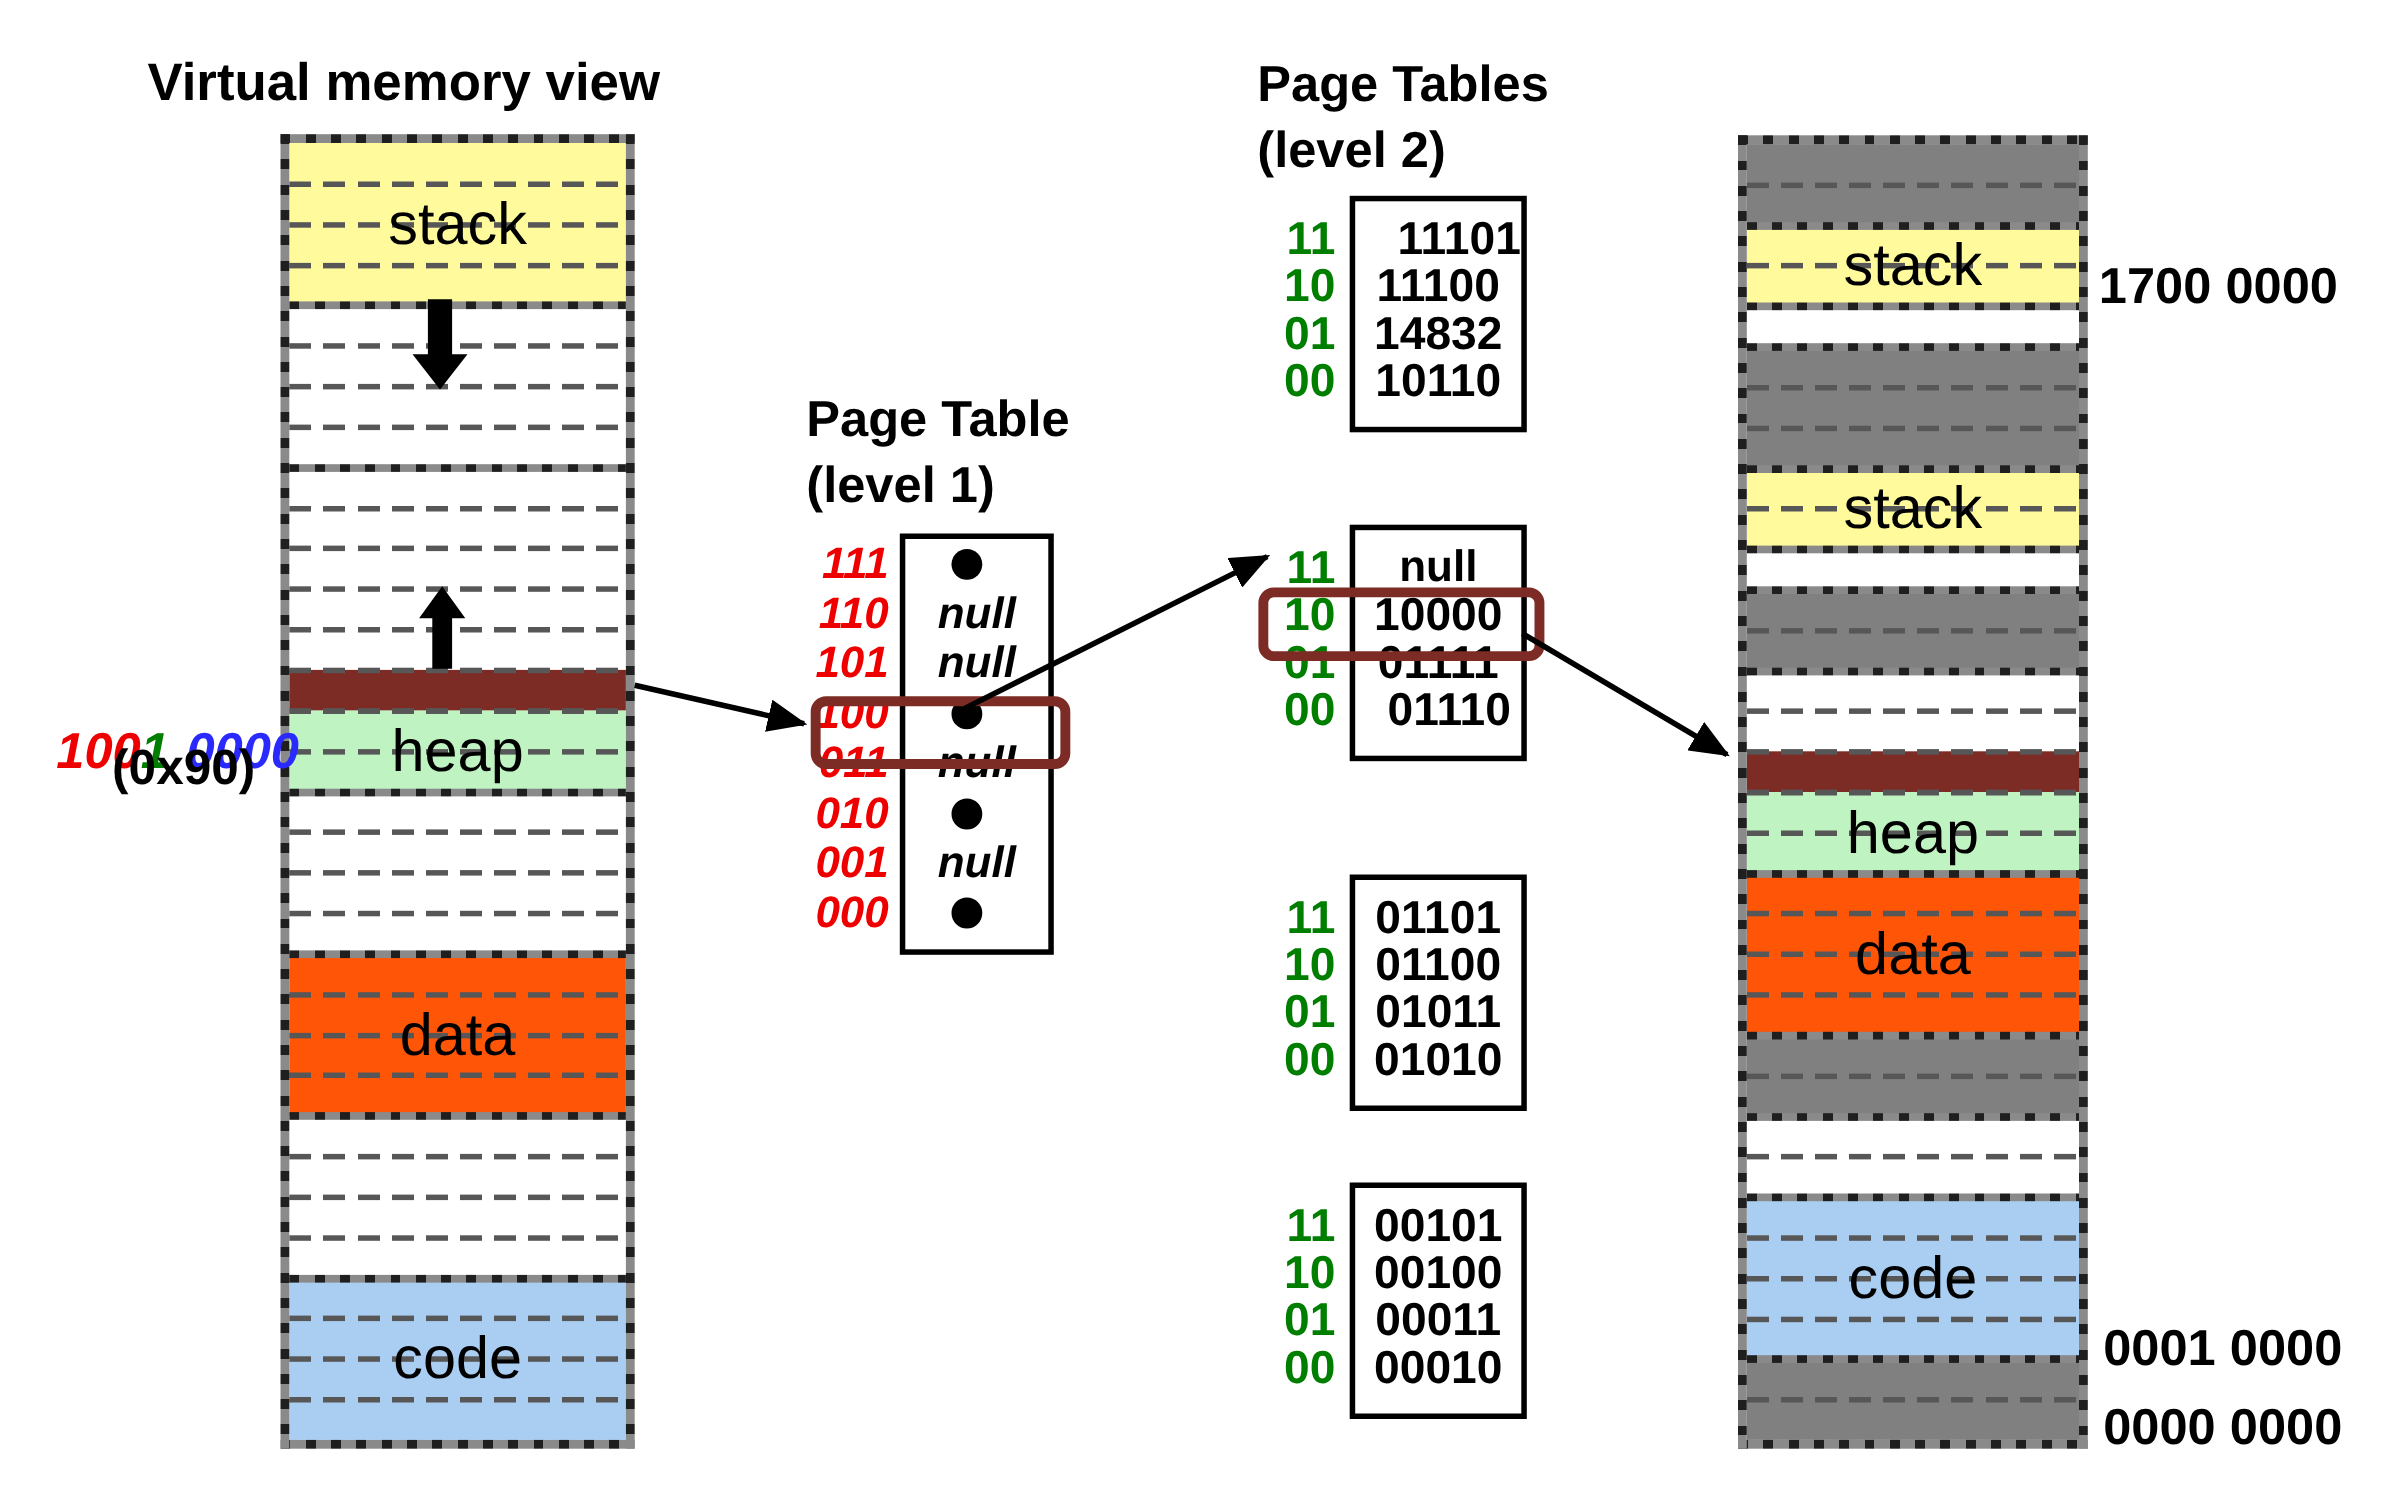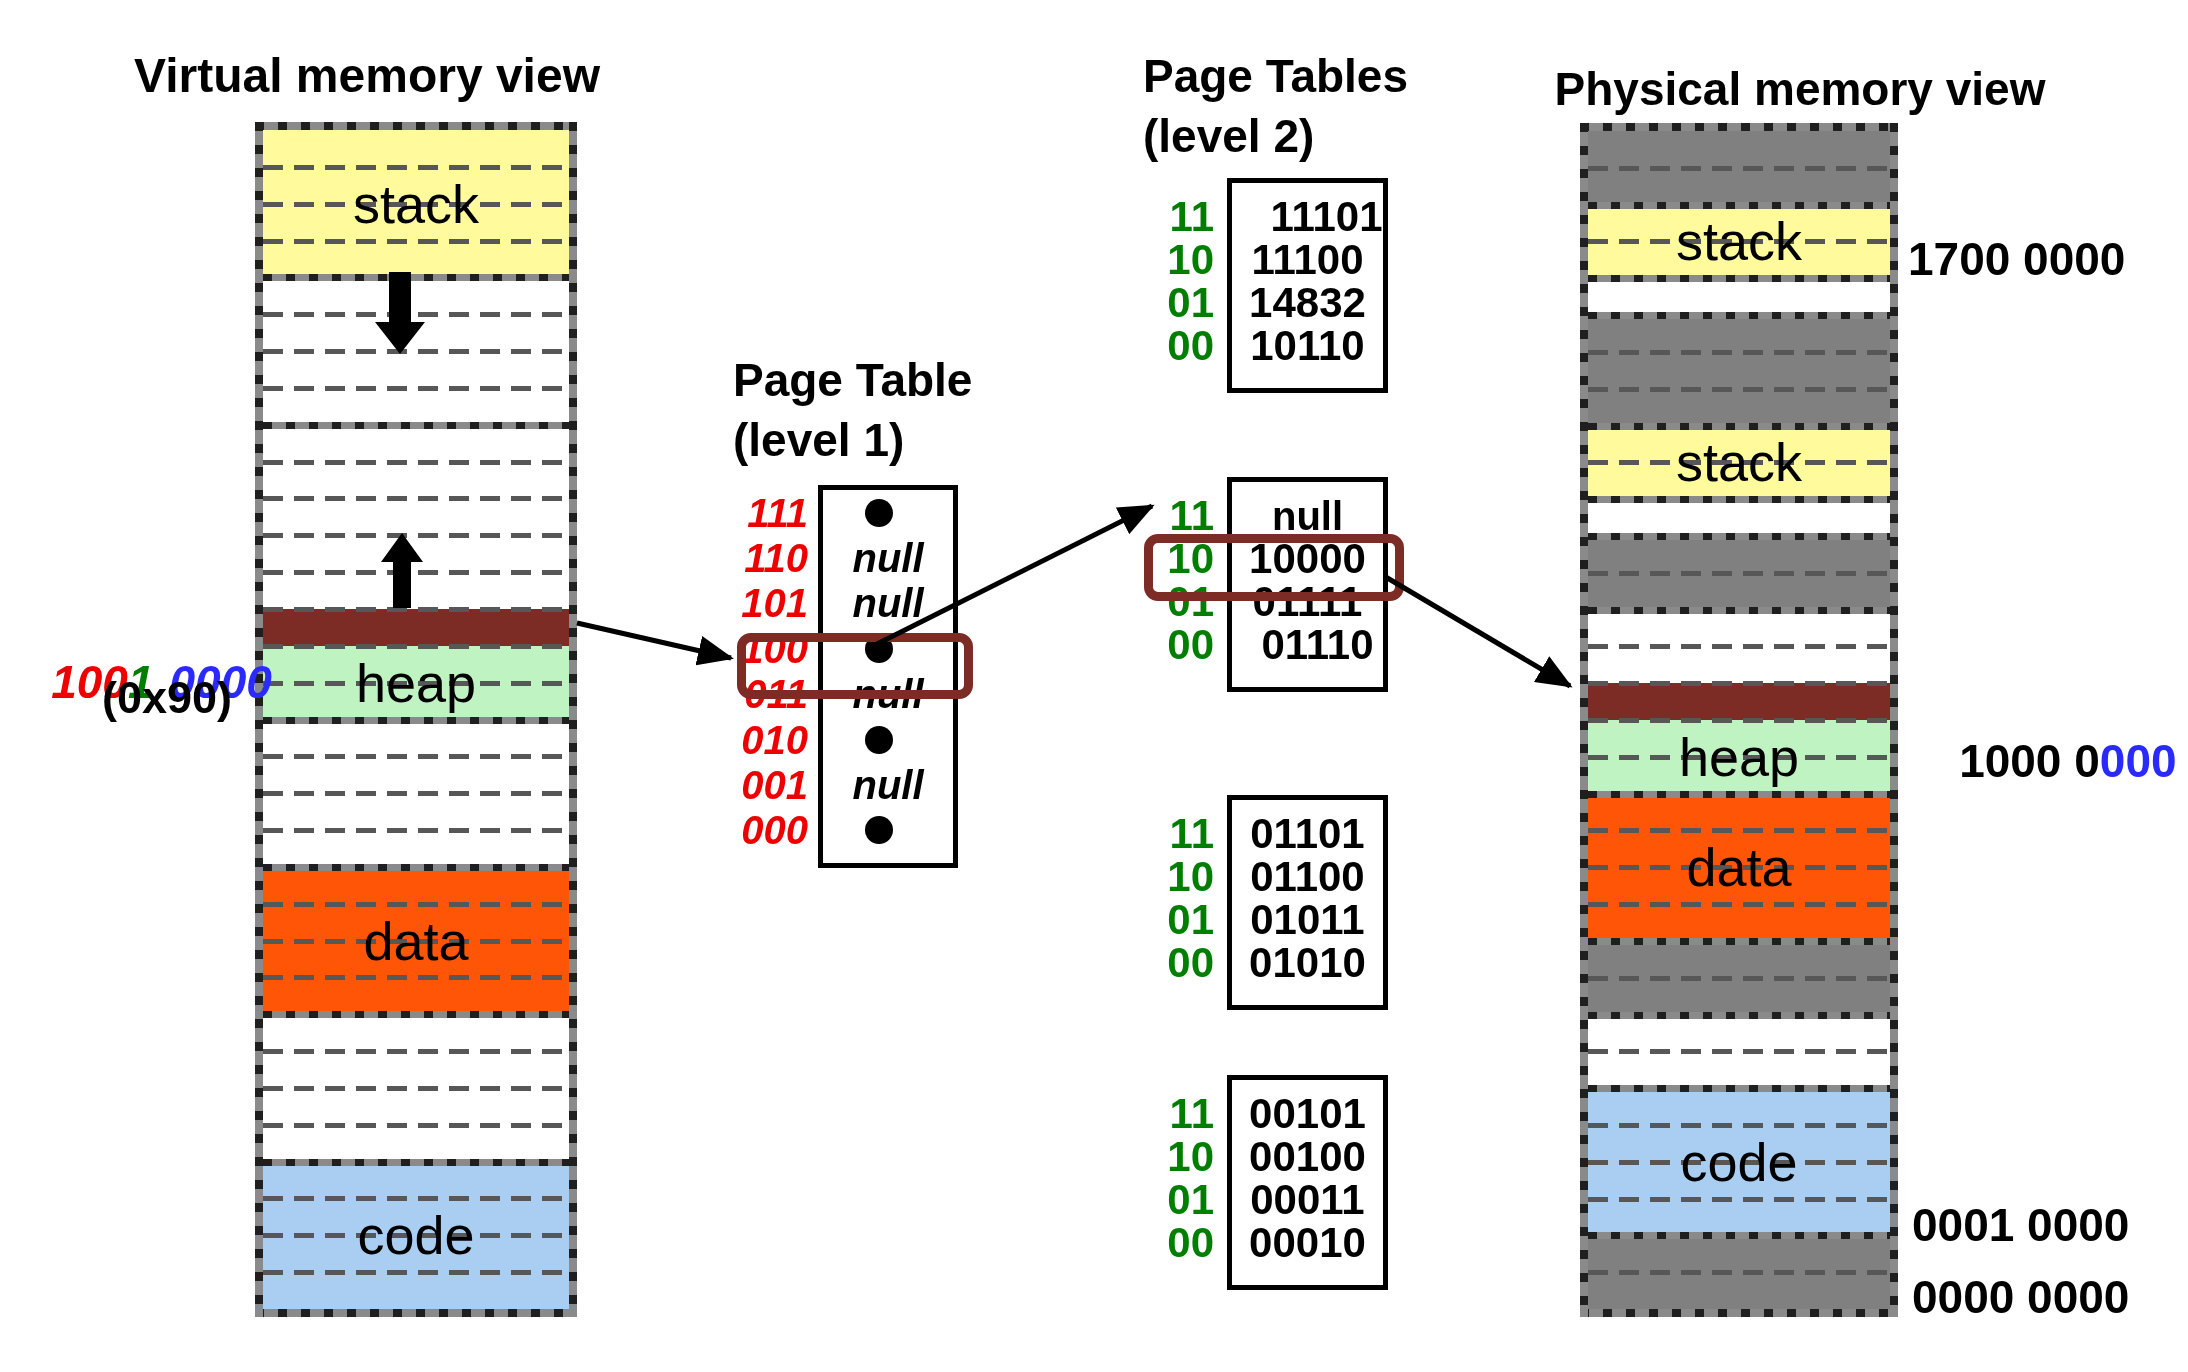--- a/index.html
+++ b/index.html
@@ -35,40 +35,36 @@
   .addr{position:absolute;font-weight:bold;font-size:46px;white-space:pre;z-index:30;}
   .addr-right{text-align:right;}
   svg.overlay{position:absolute;left:0;top:0;z-index:50;pointer-events:none;}
 </style>
 </head>
 <body>
 
 <div id="stage">
 
   <div class="abs title" style="left:97px;top:48px;width:540px;text-align:center;">Virtual memory view</div>
-  <div class="abs title" style="left:1520px;top:62px;width:560px;text-align:center;font-size:46px;">Physical memory view</div>
 
   <div class="abs subtitle-block" style="left:733px;top:350px;">
     <div>Page Table</div>
     <div>(level 1)</div>
   </div>
   <div class="abs subtitle-block" style="left:1143px;top:46px;">
     <div>Page Tables</div>
     <div>(level 2)</div>
   </div>
 
   <div class="abs addr addr-right" style="left:0px;top:601px;width:230px;font-style:italic;">
     <span id="va-l1" style="color: rgb(238, 0, 0);">100</span><span id="va-l2" style="color: rgb(0, 126, 0);">1</span><span id="va-off" style="margin-left: 16px; color: rgb(42, 42, 255);">0000</span>
   </div>
   <div class="abs addr addr-right" style="left:0px;top:672px;width:232px;font-size:45px;">(0x90)</div>
 
   <div class="abs addr" style="left:1908px;top:232px;">1700 0000</div>
-  <div class="abs addr" style="left:1908px;top:680px;">
-    <span id="pa-black">1000 0</span><span id="pa-blue" style="color: rgb(42, 42, 255);">000</span>
-  </div>
   <div class="abs addr" style="left:1912px;top:1198px;">0001 0000</div>
   <div class="abs addr" style="left:1912px;top:1270px;">0000 0000</div>
 
   <div id="vcol" class="memcol" style="left:255px;top:122px;width:322px;height:1195px;">
       <div class="col-edge edge-h" style="top: 0px;"></div>
       <div class="col-edge edge-h" style="bottom: 0px;"></div>
       <div class="col-edge edge-v" style="left: 0px;"></div>
       <div class="col-edge edge-v" style="right: 0px;"></div>
       <div class="col-rows">
         <div class="seg" style="top: 0px; height: 147.375px; background: rgb(255, 251, 156);"></div>

